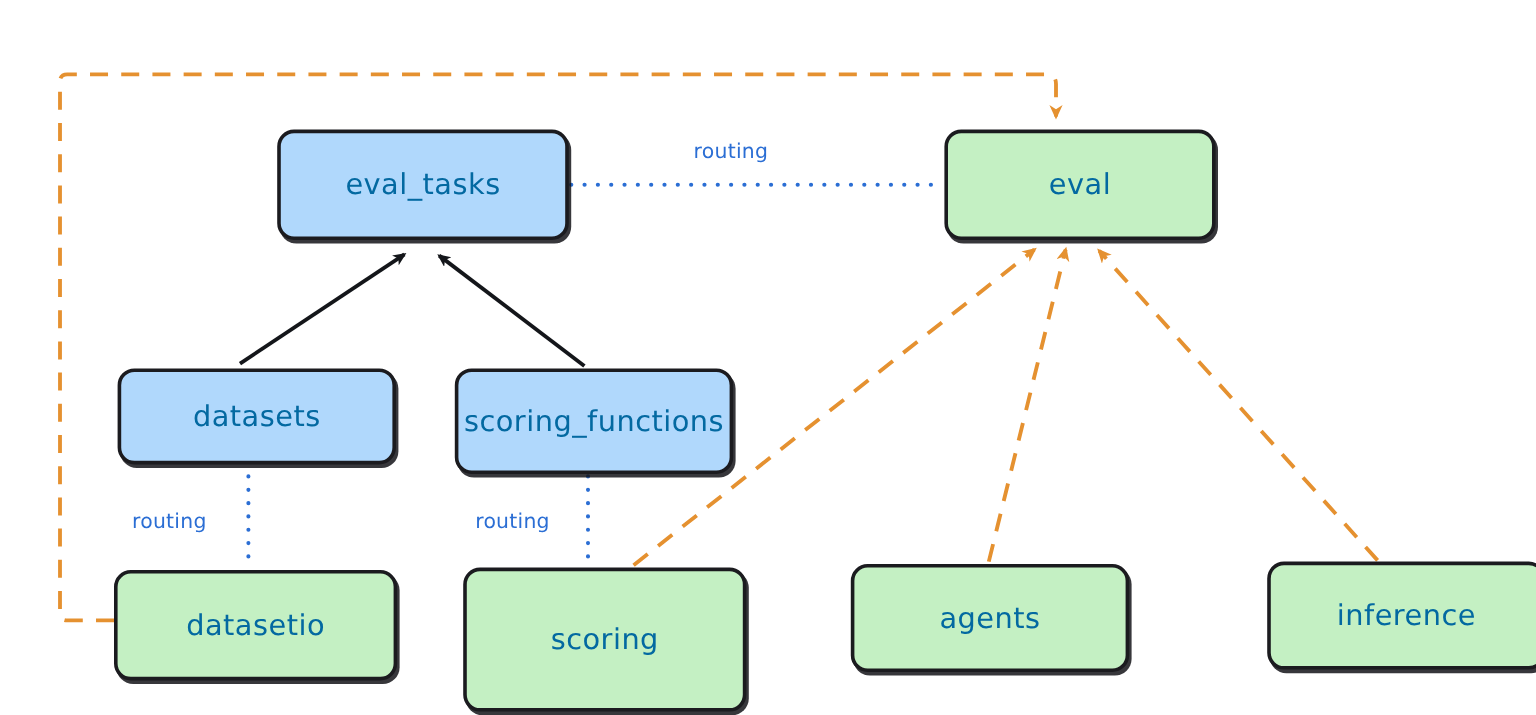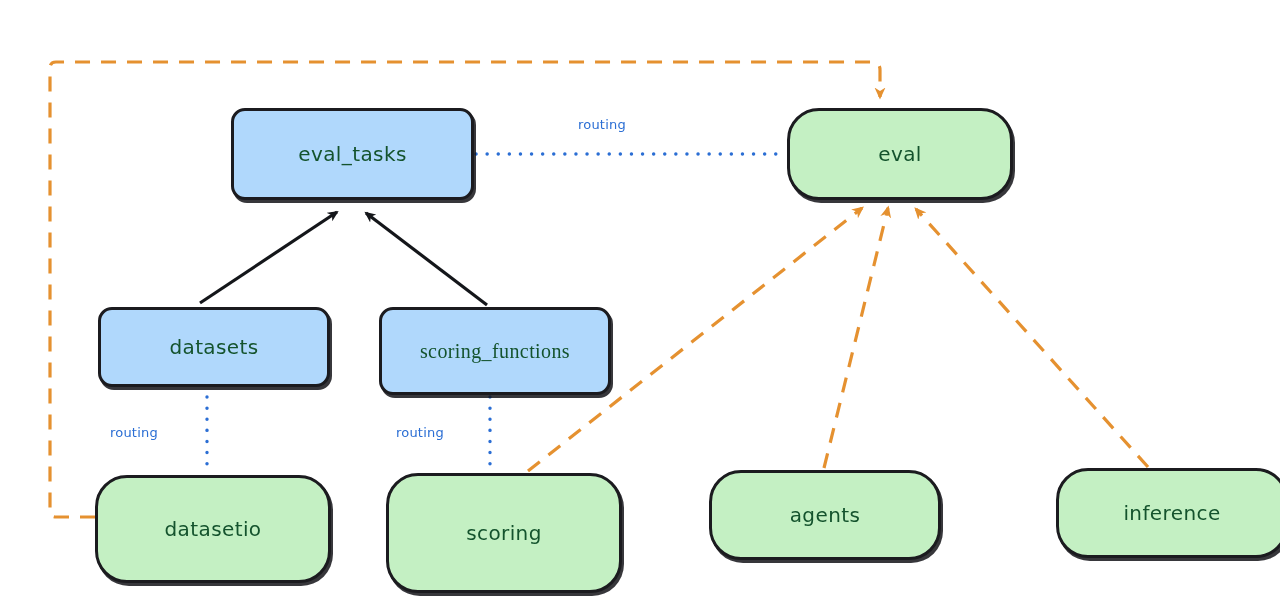--- a/index.html
+++ b/index.html
@@ -28,43 +28,42 @@
   }
   .node {
     position: absolute;
     box-sizing: border-box;
     border: 3px solid #1b1b1f;
     border-radius: 14px;
     display: flex;
     align-items: center;
     justify-content: center;
     text-align: center;
-    color: #14532d;
+    color: #0369a1;
     font-family: "DejaVu Sans", sans-serif;
-    font-size: 20px;
+    font-size: 24px;
     letter-spacing: 0.4px;
     box-shadow: 2px 3px 0 rgba(20,20,25,0.85);
   }
   .node.blue {
     background: #b0d8fc;
   }
   .node.green {
     background: #c4f0c3;
-    border-radius: 32px;
   }
   .node .node-label {
     display: block;
     line-height: 1;
     padding: 0 6px;
   }
   .edge-label {
     position: absolute;
     color: #2b6ed4;
     font-family: "DejaVu Sans", sans-serif;
-    font-size: 13px;
+    font-size: 17px;
     white-space: nowrap;
     letter-spacing: 0.2px;
   }
 </style>
 </head>
 <body>
 
 <div id="canvas">
 
   <svg id="edges" viewBox="0 0 1280 596" xmlns="http://www.w3.org/2000/svg">
@@ -101,25 +100,25 @@
   </div>
 
   <div class="node green" style="left:787px; top:108px; width:226px; height:92px;">
     <span class="node-label">eval</span>
   </div>
 
   <div class="node blue" style="left:98px; top:307px; width:232px; height:80px;">
     <span class="node-label">datasets</span>
   </div>
 
-  <div class="node blue" style="left:379px; top:307px; width:232px; height:88px;font-family:Liberation Serif, serif;">
+  <div class="node blue" style="left:379px; top:307px; width:232px; height:88px;">
     <span class="node-label">scoring_functions</span>
   </div>
 
-  <div class="node green" style="left:95px; top:475px; width:236px; height:108px;text-align:right;">
+  <div class="node green" style="left:95px; top:475px; width:236px; height:92px;text-align:right;">
     <span class="node-label">datasetio</span>
   </div>
 
   <div class="node green" style="left:386px; top:473px; width:236px; height:120px;">
     <span class="node-label">scoring</span>
   </div>
 
   <div class="node green" style="left:709px; top:470px; width:232px; height:90px;text-align:center;">
     <span class="node-label">agents</span>
   </div>

